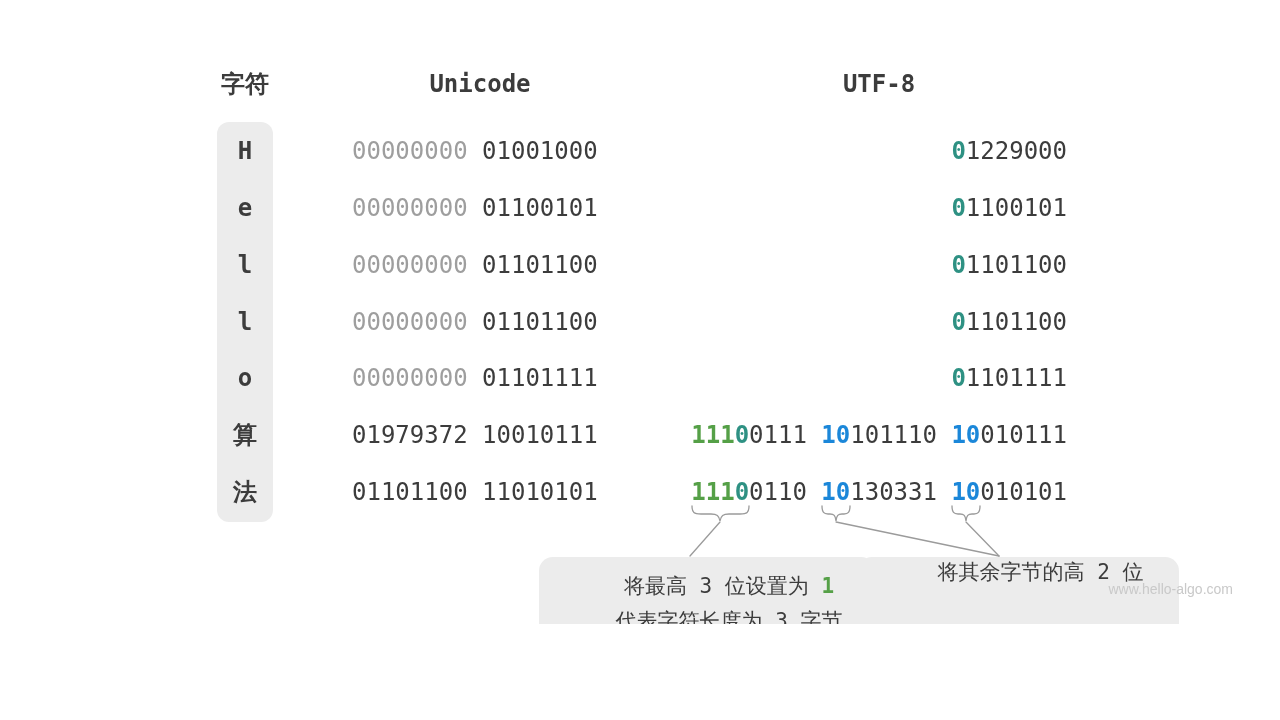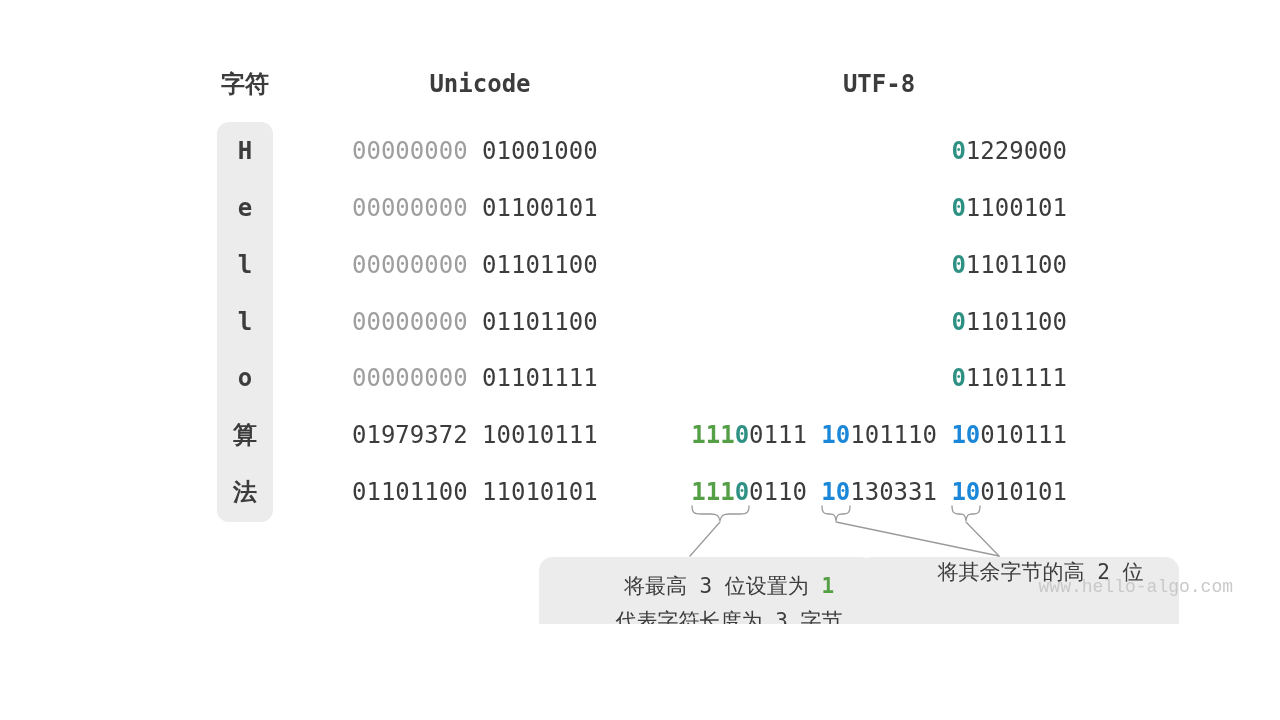--- a/index.html
+++ b/index.html
@@ -27,22 +27,22 @@
   .seg-teal{color:var(--teal);font-weight:bold;}
   .seg-blue{color:var(--blue);font-weight:bold;}
   .overlay{position:absolute;left:0;top:0;width:1280px;height:720px;pointer-events:none;}
   .callout{position:absolute;top:557px;height:93px;background:var(--box_bg);
            border-radius:14px;display:flex;flex-direction:column;justify-content:center;
            align-items:center;padding-left:44px;}
   .callout-left{left:539px;width:292px;}
   .callout-right{left:858px;width:277px;gap:28px;}
   .co-line{height:35px;line-height:35px;font-size:21px;color:var(--dark);white-space:pre;
            font-family:"DejaVu Sans Mono","Liberation Mono",monospace;text-align:center;}
-  .watermark{position:absolute;right:47px;bottom:27px;font-size:18px;color:var(--watermark);
-             font-family:Liberation Mono, monospace;}
+  .watermark{position:absolute;right:47px;bottom:27px;font-size:14px;color:var(--watermark);
+             font-family:Liberation Sans, sans-serif;}
 </style>
 </head>
 <body>
 
 <div class="canvas">
 
   <div class="hdr hdr-char">字符</div>
   <div class="hdr hdr-unicode">Unicode</div>
   <div class="hdr hdr-utf8">UTF-8</div>
 

